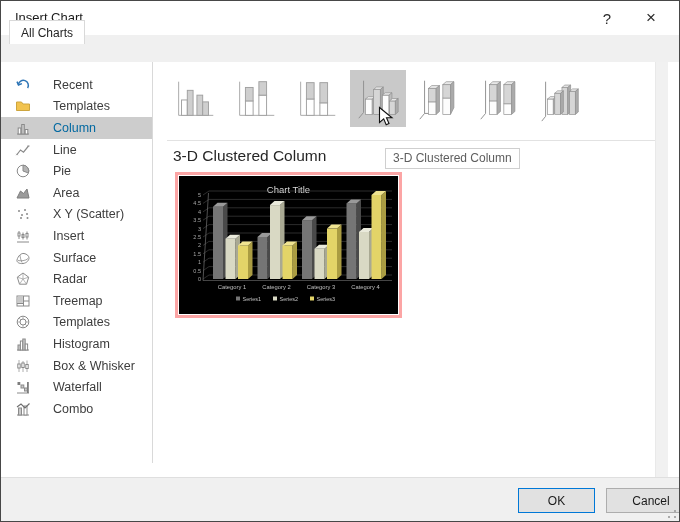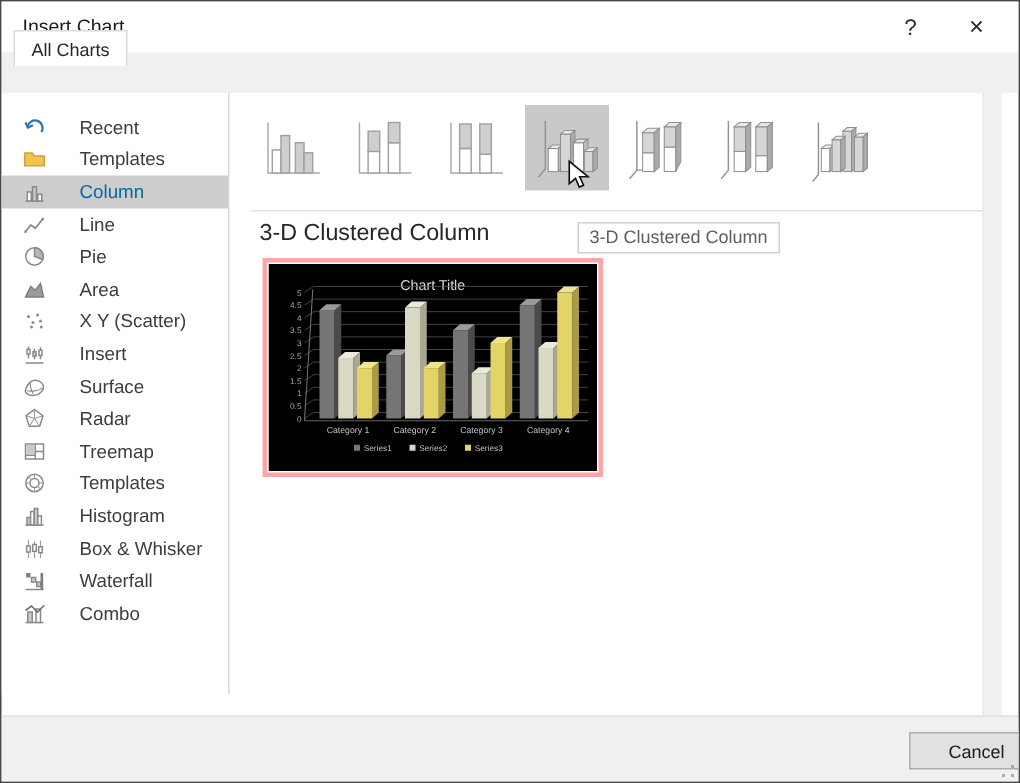--- a/index.html
+++ b/index.html
@@ -405,17 +405,18 @@
       </svg>
   </div>
 
   <div class="scrollstrip"></div>
 
   <svg class="cursor" width="17" height="22" viewBox="0 0 17 22">
     <path d="M1.5 1.5v15l4.2-3.6 2.5 5.8 2.8-1.2-2.5-5.7h5.5z" fill="#fff" stroke="#111" stroke-width="1.1"></path>
   </svg>
 
   <div class="footer">
+    <button class="btn btn-ok">OK</button>
     <button class="btn btn-cancel">Cancel</button>
     <div class="grip"></div>
   </div>
 
 </div>
 
 </body></html>

